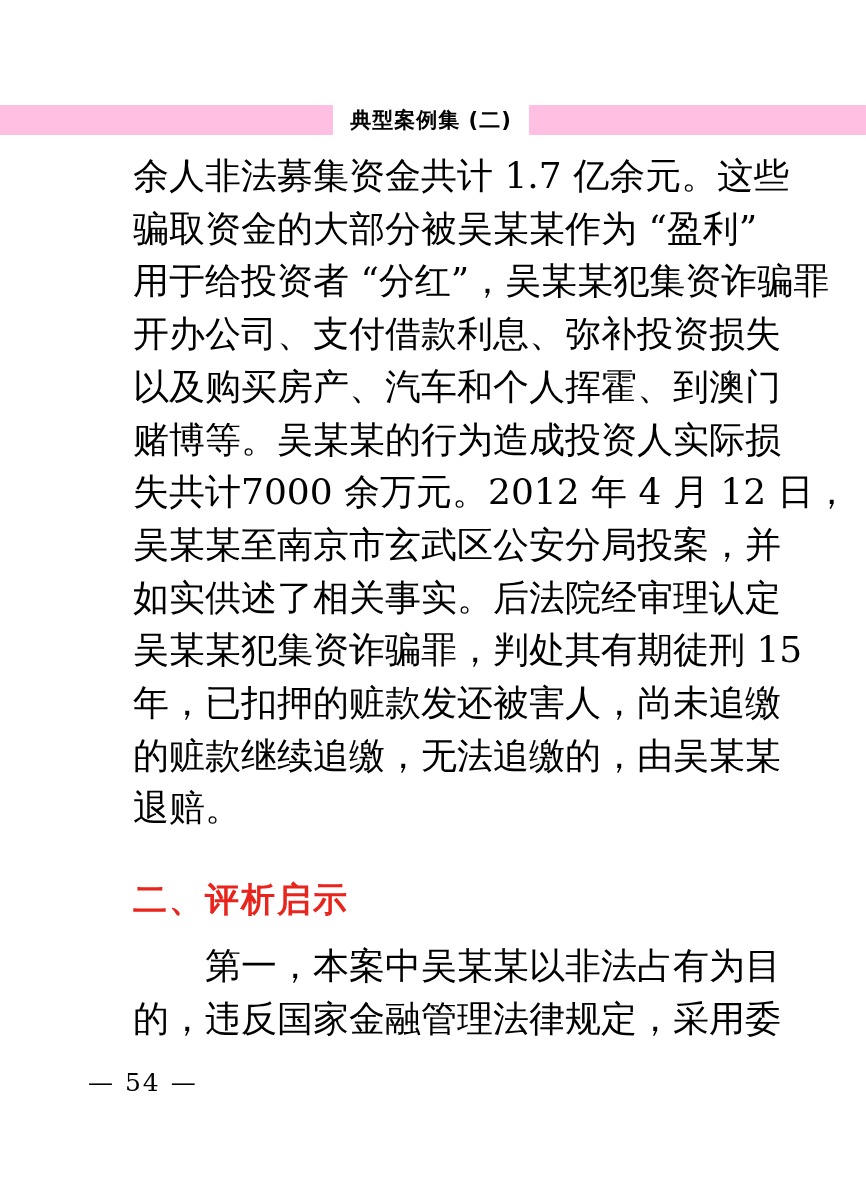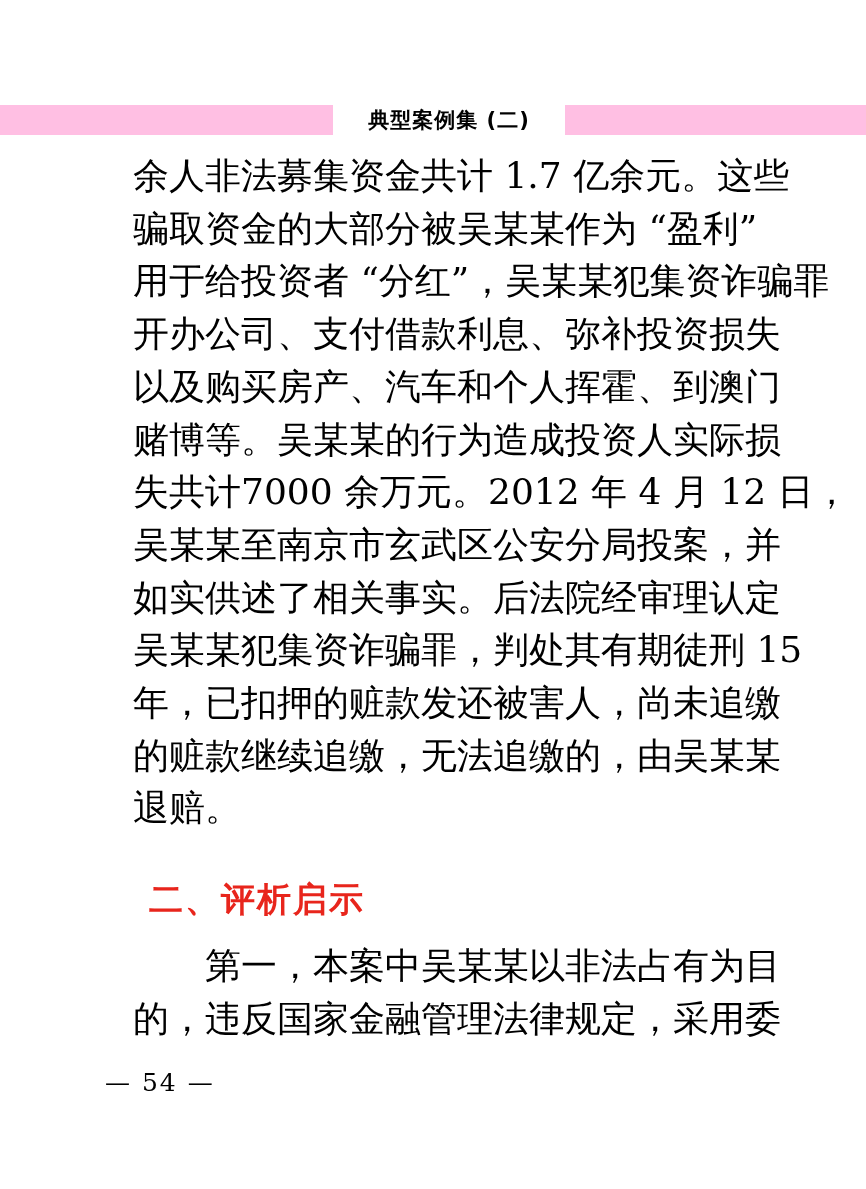--- a/index.html
+++ b/index.html
@@ -27,21 +27,21 @@
     display: flex;
     align-items: center;
   }
   .head-bar {
     height: 30px;
     background: #ffbfe3;
   }
   .head-bar.left  { width: 333px; }
   .head-bar.right { flex: 1; }
   .running-title {
-    width: 232px;
+    width: 196px;
     text-align: center;
     font-family: "DejaVu Sans", "Liberation Sans", sans-serif;
     font-weight: bold;
     font-size: 21px;
     letter-spacing: 1px;
     line-height: 30px;
     white-space: nowrap;
   }
 
   
@@ -60,35 +60,35 @@
   }
   .bline.last {
     text-align: right;
     text-align-last: left;
   }
   .bline.indent {
     text-indent: 72px;
   }
 
   .section-heading {
-    margin: 16px;
+    margin: 0;
     margin-top: 43px;
     margin-bottom: 20px;
     font-family: "DejaVu Sans", "Liberation Sans", sans-serif;
     font-weight: bold;
     font-size: 34px;
     line-height: 42px;
     color: #e8251c;
     letter-spacing: 2px;
   }
 
   
   .page-number {
     position: absolute;
-    left: 105px;
+    left: 88px;
     top: 1068px;
     font-size: 25px;
     line-height: 30px;
     letter-spacing: 2px;
     color: #000000;
     text-align: center;
   }
 </style>
 </head>
 <body>

